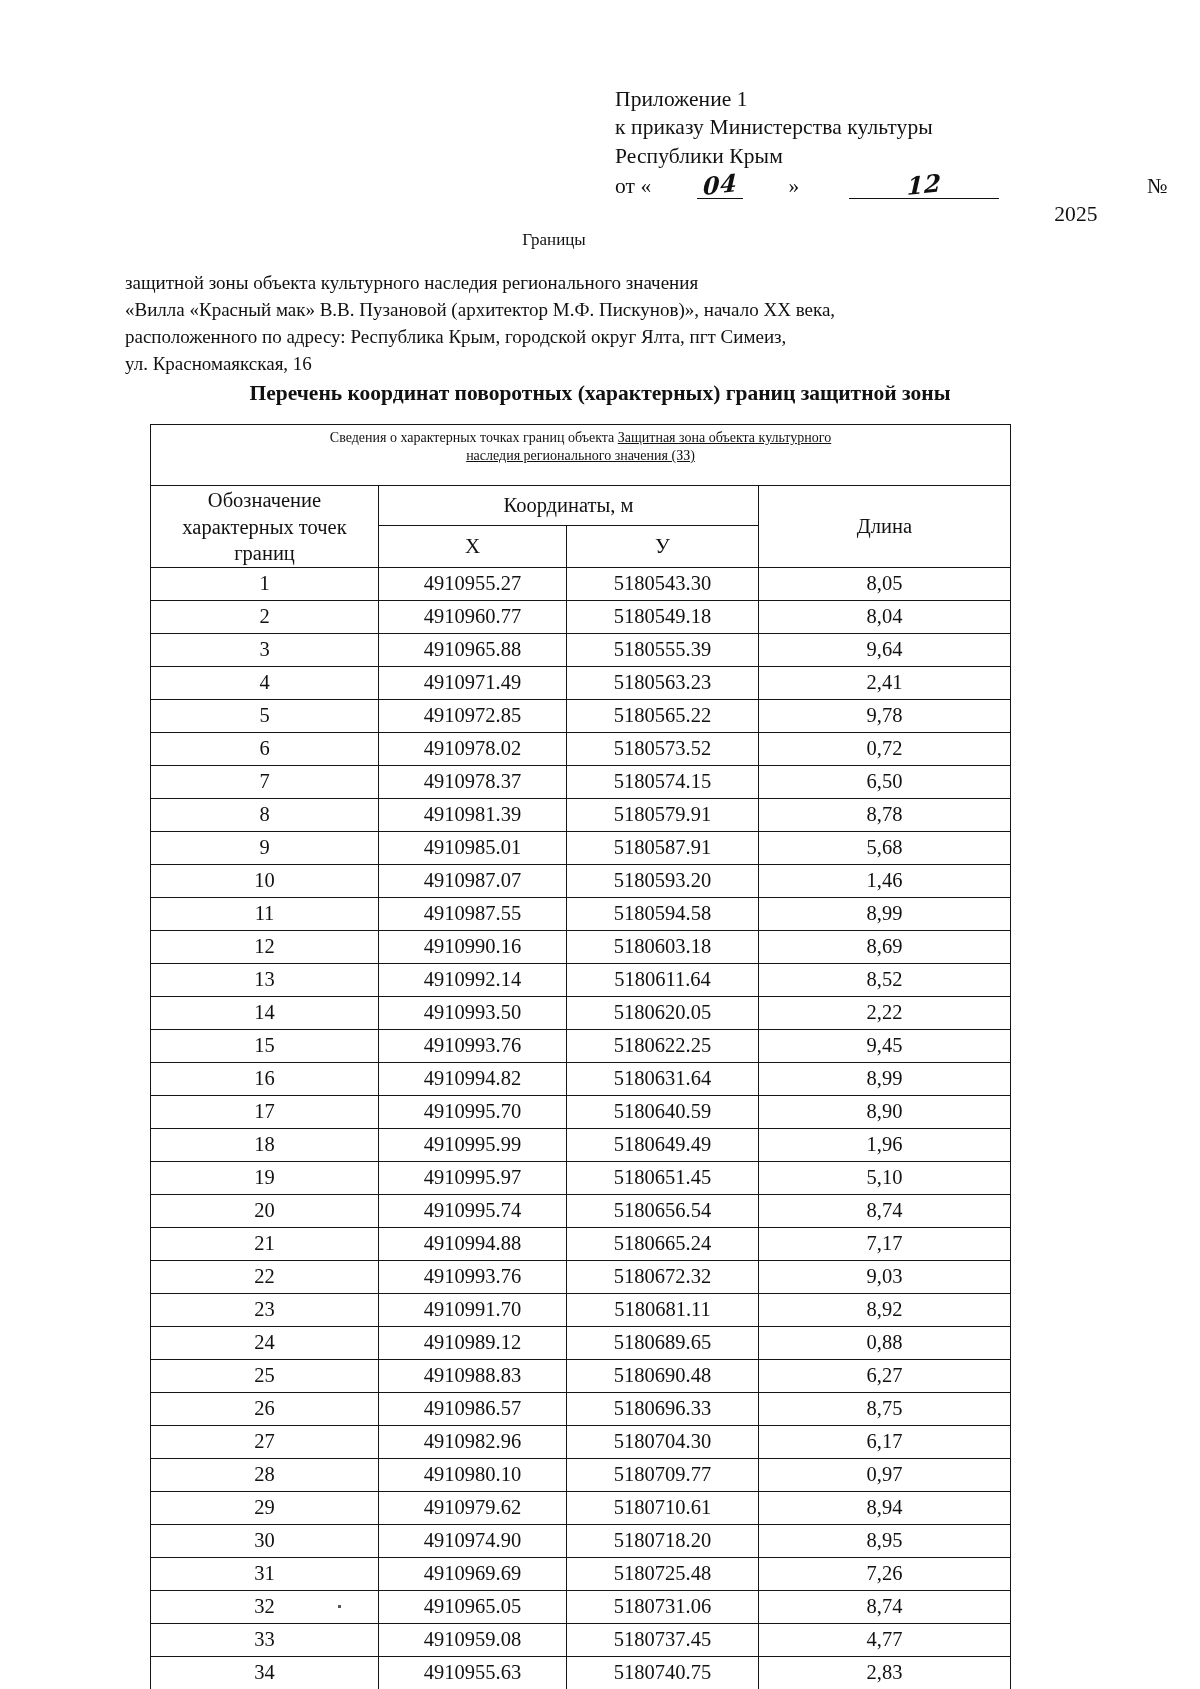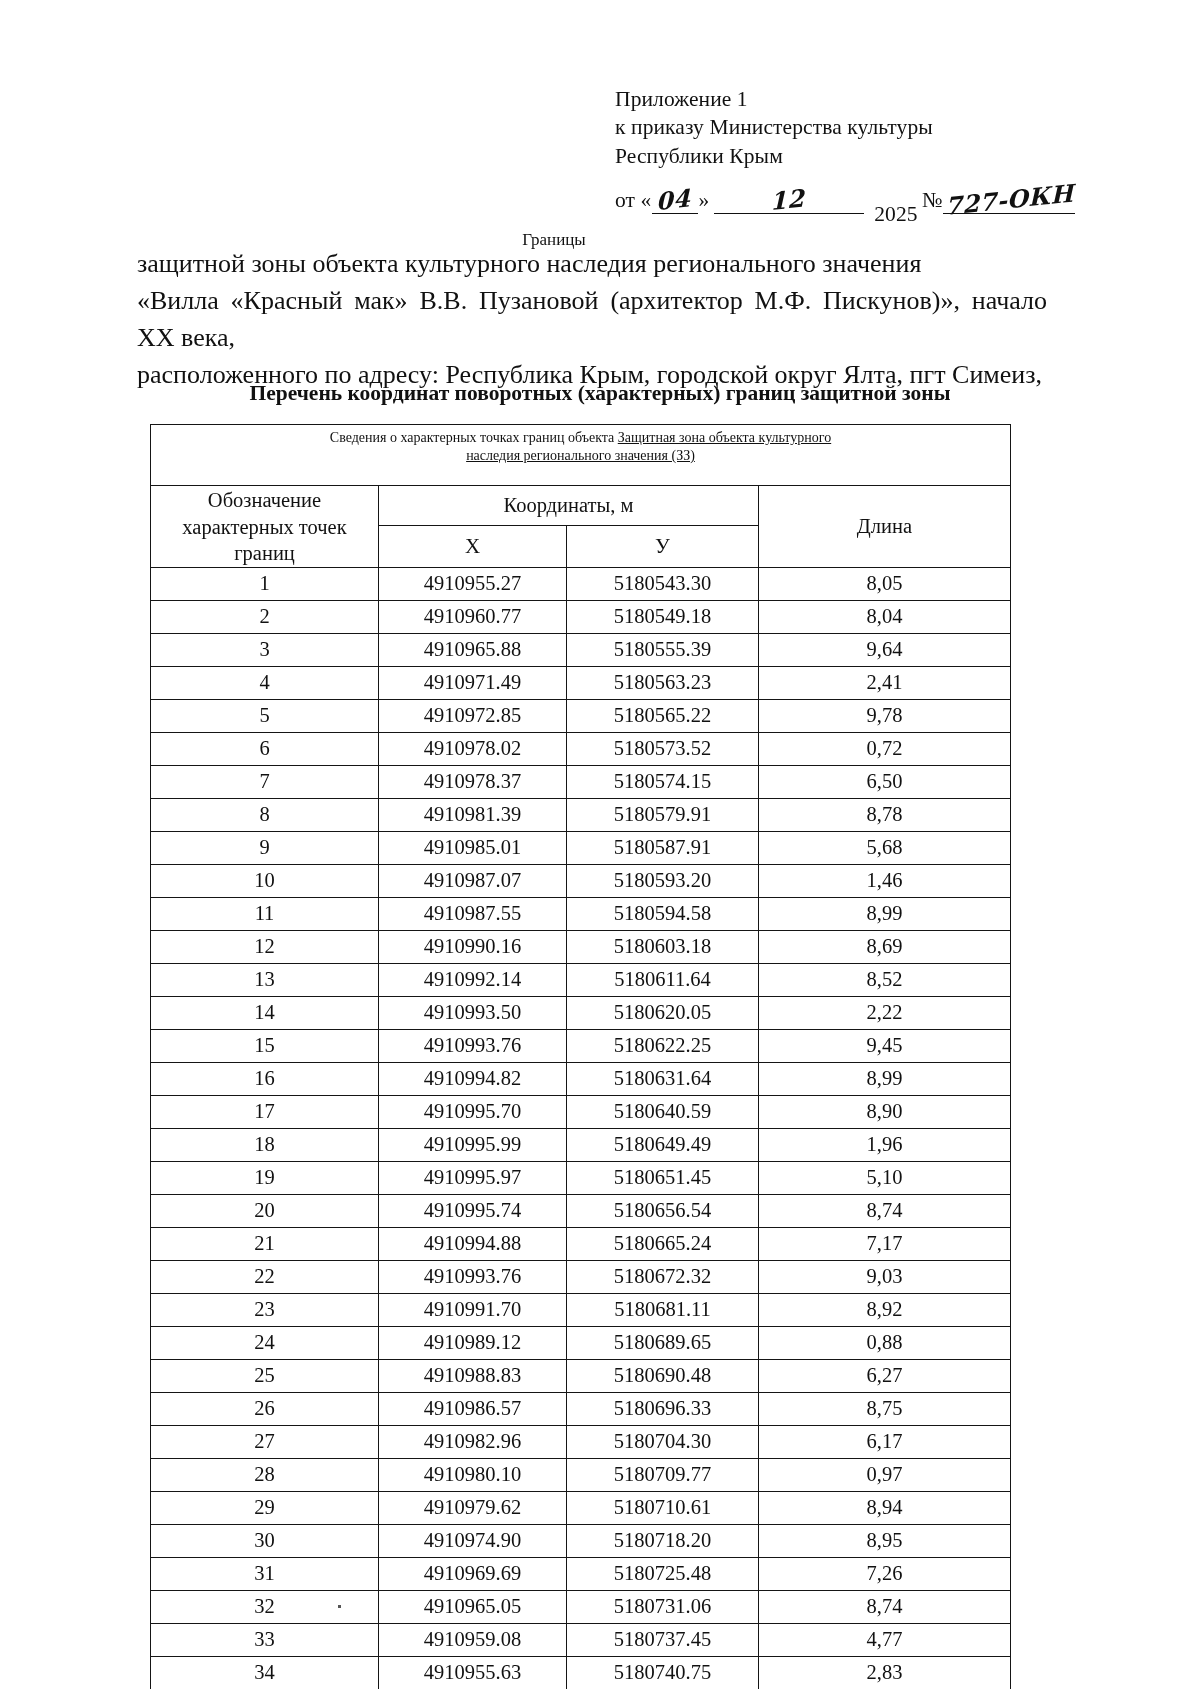--- a/index.html
+++ b/index.html
@@ -34,23 +34,24 @@
     font-size: 21.5px;
     line-height: 1.32;
     letter-spacing: 0.1px;
   }
   .header-line {
     white-space: nowrap;
   }
 
   .date-line {
     display: flex;
-    align-items: center;
+    align-items: flex-start;
     white-space: nowrap;
     margin-top: 2px;
+    gap: 45px;
   }
   .date-line .lbl { margin-right: 1px; }
   .hand {
     font-family: "DejaVu Serif", serif;
     font-style: italic;
     font-weight: 700;
     font-size: 24px;
     letter-spacing: 0.5px;
     transform: rotate(-6deg) skewX(-8deg);
     display: inline-block;
@@ -85,27 +86,26 @@
     position: absolute;
     left: 0;
     top: 230px;
     width: 1108px;
     text-align: center;
     font-size: 17px;
   }
   .body-par {
     position: absolute;
     left: 125px;
-    top: 246px;
+    top: 270px;
     width: 910px;
-    font-size: 26px;
+    font-size: 19px;
     line-height: 1.42;
     text-align: justify;
     text-justify: inter-word;
-    margin-left: 12px;
   }
   .body-par .lastline { text-align: left; }
 
   .section-title {
     position: absolute;
     left: 0;
     top: 381px;
     width: 1200px;
     text-align: center;
     font-size: 21.5px;
@@ -179,20 +179,21 @@
       <span class="slot-num"><span class="hand">727-ОКН</span></span>
     </div>
   </div>
 
   <div class="doc-title">Границы</div>
 
   <div class="body-par">
     <div>защитной зоны объекта культурного наследия регионального значения</div>
     <div>«Вилла «Красный мак» В.В. Пузановой (архитектор М.Ф. Пискунов)», начало XX века,</div>
     <div>расположенного по адресу: Республика Крым, городской округ Ялта, пгт Симеиз,</div>
+    <div class="lastline">ул. Красномаякская, 16</div>
   </div>
 
   <div class="section-title">Перечень координат поворотных (характерных) границ защитной зоны</div>
 
   <table class="coord-table">
     <colgroup>
       <col class="c-id">
         <col class="c-x">
         <col class="c-y">
         <col class="c-l">

